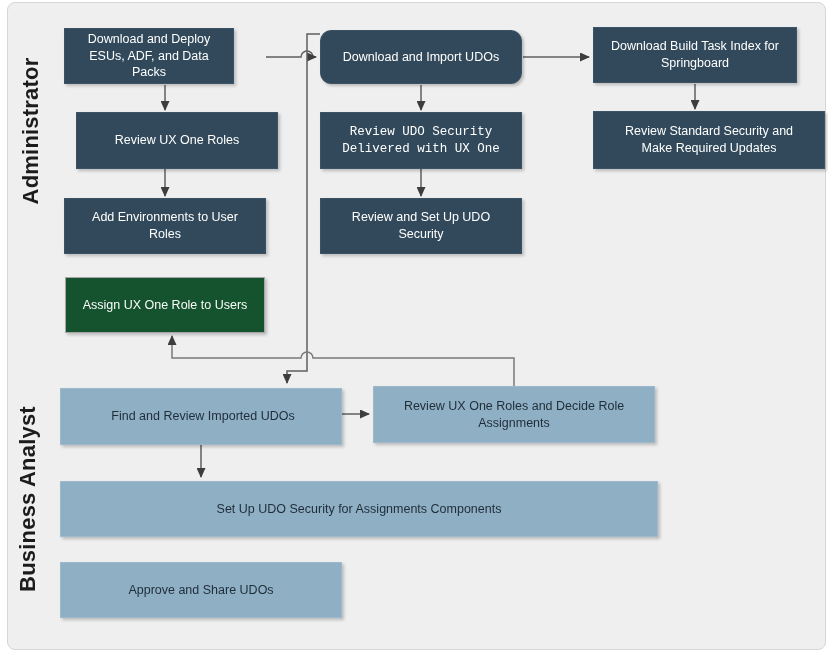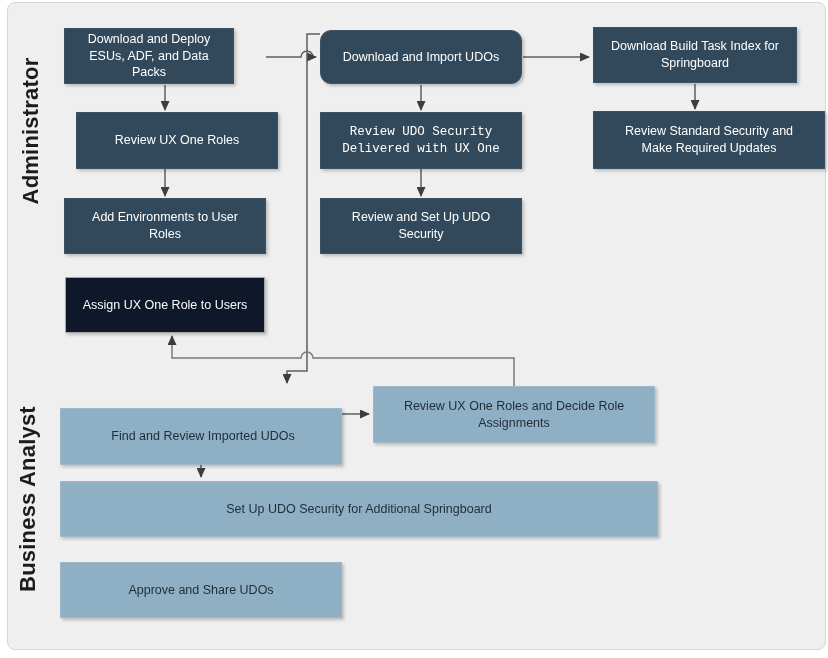--- a/index.html
+++ b/index.html
@@ -18,31 +18,31 @@
   }
   #lane-admin{left:31px;top:131px;}
   #lane-analyst{left:28px;top:499px;}
   .box{
     position:absolute;box-sizing:border-box;display:flex;align-items:center;
     justify-content:center;text-align:center;font-size:12.5px;line-height:1.35;
     padding:4px 16px;box-shadow:2px 2px 3px rgba(0,0,0,0.22);
   }
   .dark{background:#31495a;border:1px solid #3c5265;color:#ffffff;}
   .blue{background:#8fafc4;border:1px solid #9db9cb;color:#1f2d38;}
-  .gray{background:#0f172a;border:1px solid #a4a6a8;color:#fbfbfb;}
+  .gray{background:#14532d;border:1px solid #a4a6a8;color:#fbfbfb;}
   #box-a1{left:64px;top:28px;width:170px;height:56px;}
   #box-a2{left:64px;top:112px;width:202px;height:57px;margin-left:12px;}
   #box-a3{left:64px;top:198px;width:202px;height:56px;text-align:center;}
   #box-gr{left:65px;top:277px;width:200px;height:56px;}
   #box-b1{left:320px;top:30px;width:202px;height:54px;border-radius:11px;}
   #box-b2{left:320px;top:112px;width:202px;height:57px;font-family:Liberation Mono, monospace;}
   #box-b3{left:320px;top:198px;width:202px;height:56px;}
   #box-c1{left:593px;top:27px;width:204px;height:56px;}
   #box-c2{left:593px;top:111px;width:232px;height:58px;}
-  #box-d1{left:60px;top:408px;width:282px;height:57px;padding-left:20px;}
+  #box-d1{left:60px;top:388px;width:282px;height:57px;padding-left:20px;}
   #box-d2{left:373px;top:386px;width:282px;height:57px;}
   #box-d3{left:60px;top:481px;width:598px;height:56px;}
   #box-d4{left:60px;top:562px;width:282px;height:56px;}
   svg.connectors{position:absolute;left:0;top:0;pointer-events:none;}
   .edge{fill:none;stroke:#5f5f5f;stroke-width:1.5;}
   .edge-light{fill:none;stroke:#7a7a7a;stroke-width:1.5;}
 </style>
 </head>
 <body>
 
@@ -85,14 +85,14 @@
 <div class="box dark" id="box-a2">Review UX One Roles</div>
 <div class="box dark" id="box-a3">Add Environments to User Roles</div>
 <div class="box gray" id="box-gr">Assign UX One Role to Users</div>
 <div class="box dark" id="box-b1">Download and Import UDOs</div>
 <div class="box dark" id="box-b2">Review UDO Security Delivered with UX One</div>
 <div class="box dark" id="box-b3">Review and Set Up UDO Security</div>
 <div class="box dark" id="box-c1">Download Build Task Index for Springboard</div>
 <div class="box dark" id="box-c2">Review Standard Security and Make Required Updates</div>
 <div class="box blue" id="box-d1">Find and Review Imported UDOs</div>
 <div class="box blue" id="box-d2">Review UX One Roles and Decide Role Assignments</div>
-<div class="box blue" id="box-d3">Set Up UDO Security for Additional Springboard</div>
+<div class="box blue" id="box-d3">Set Up UDO Security for Assignments Components</div>
 <div class="box blue" id="box-d4">Approve and Share UDOs</div>
 
 </body></html>

